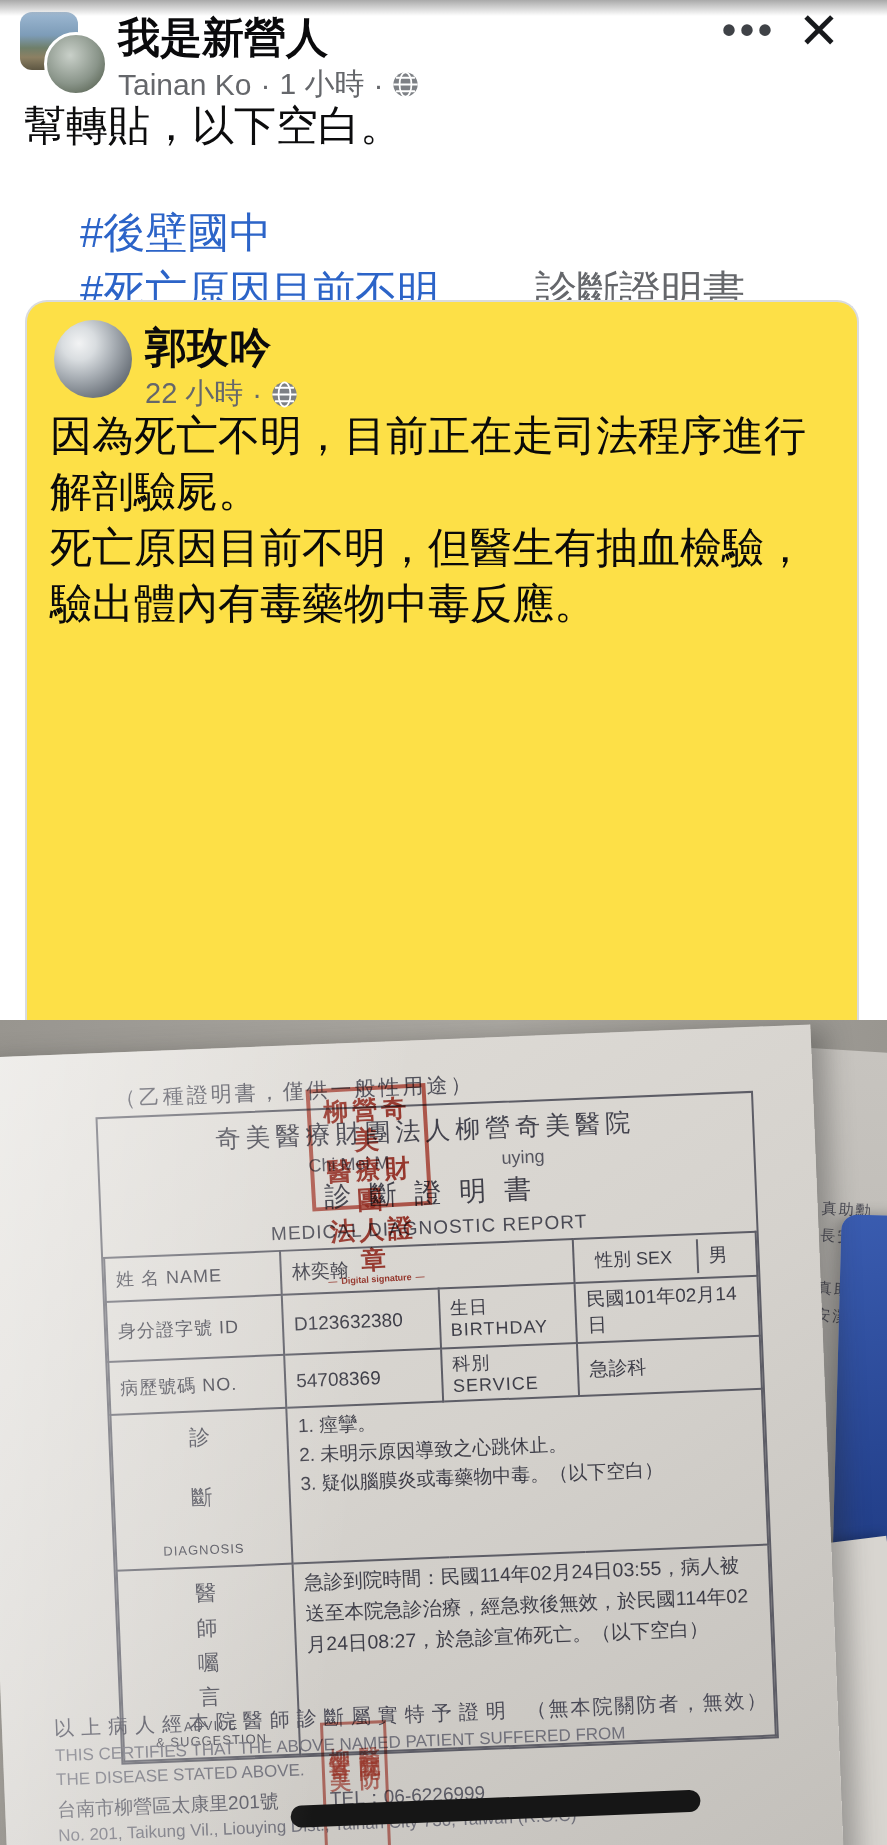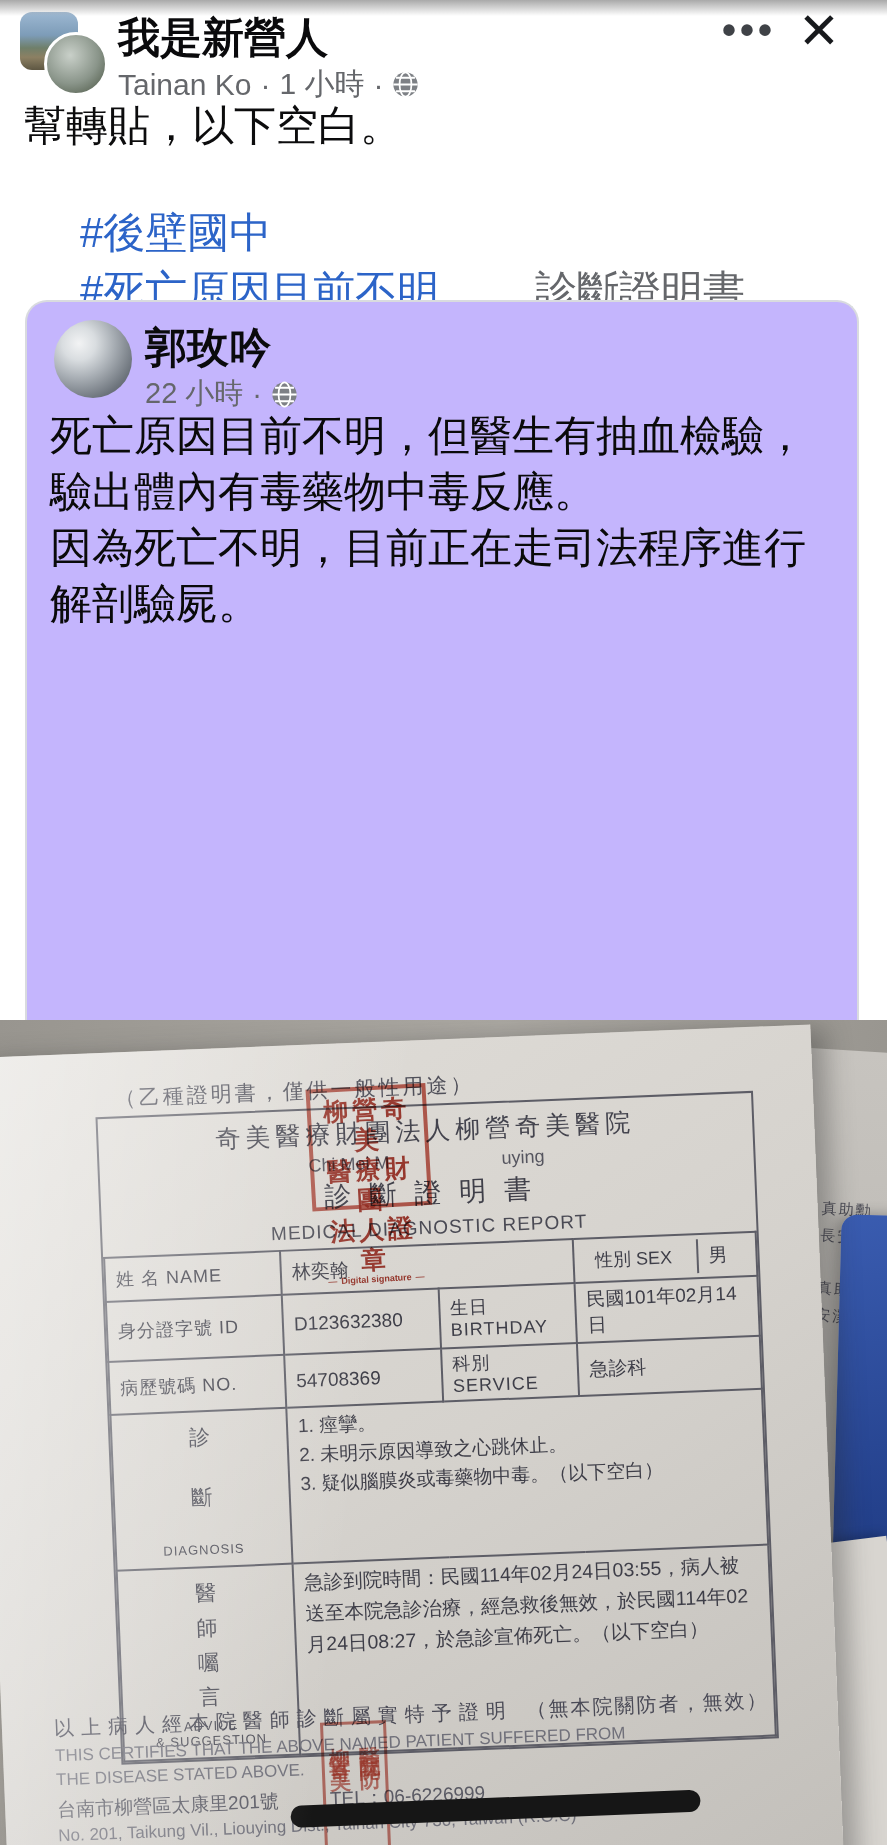--- a/index.html
+++ b/index.html
@@ -22,21 +22,21 @@
 
   
   .post-text{position:absolute;left:24px;top:96px;width:840px;font-size:42px;line-height:60px;color:#0c0c0d;}
   .hashtags{position:absolute;left:40px;top:204px;width:840px;font-size:42px;line-height:58px;margin-left:40px;}
   .tag{color:#2c64c8;cursor:pointer;}
   .ellipsis{color:#050505;}
   .see-more{color:#65676b;cursor:pointer;}
 
   
   .card{position:absolute;left:25px;top:300px;width:834px;height:720px;box-sizing:border-box;
-        border:2px solid #d9dbdf;border-bottom:none;border-radius:22px 22px 0 0;background:#c4b5fd;}
+        border:2px solid #d9dbdf;border-bottom:none;border-radius:22px 22px 0 0;background:#fde047;}
   .av2{position:absolute;left:27px;top:18px;width:78px;height:78px;border-radius:50%;
        background:radial-gradient(circle at 32% 30%,#f2f3f4 0%,#d9dde0 22%,#aab0b6 45%,#6d747c 75%,#4a5057 100%);}
   .card-name{position:absolute;left:118px;top:18px;font-size:42px;font-weight:700;color:#0a0a0c;}
   .card-time{position:absolute;left:118px;top:72px;font-size:29px;color:#65676b;display:flex;align-items:center;gap:9px;}
   .card-body{position:absolute;left:23px;top:106px;width:790px;font-size:42px;line-height:56px;color:#0a0a0a;}
 
   
   .photo{position:absolute;left:0;top:1020px;width:887px;height:825px;overflow:hidden;
          background:linear-gradient(105deg,#98958f,#aba8a2 45%,#8f8c86);cursor:pointer;}
   .side-paper{position:absolute;right:-12px;top:30px;width:132px;height:640px;
@@ -135,22 +135,22 @@
     <div class="card-time">
       <span>22 小時</span>
       <span>·</span>
       <svg class="globe" viewBox="0 0 20 20">
         <circle cx="10" cy="10" r="9" fill="#7d8085"></circle>
         <path d="M1 10h18M3 5h14M3 15h14" stroke="#fff" stroke-width="1.3" fill="none"></path>
         <ellipse cx="10" cy="10" rx="4.4" ry="9" fill="none" stroke="#fff" stroke-width="1.3"></ellipse>
       </svg>
     </div>
     <div class="card-body">
+      <div>因為死亡不明，目前正在走司法程序進行解剖驗屍。</div>
       <div>死亡原因目前不明，但醫生有抽血檢驗，驗出體內有毒藥物中毒反應。</div>
-      <div>因為死亡不明，目前正在走司法程序進行解剖驗屍。</div>
     </div>
   </div>
 
   <div class="photo">
     <div class="side-paper">
       <div class="side-row">真助勳</div>
       <div class="side-row">長安所</div>
       <div class="side-row">真助勳</div>
       <div class="side-row">安溪所</div>
     </div>

